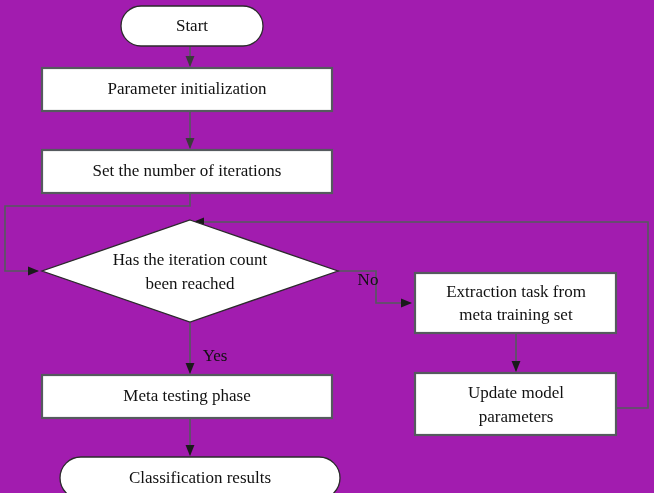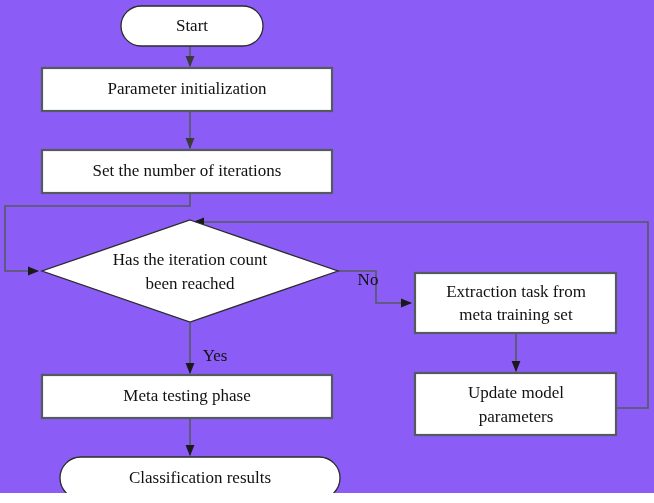--- a/index.html
+++ b/index.html
@@ -4,21 +4,21 @@
 <style>
   html, body {
     margin: 0;
     padding: 0;
     background: #ffffff;
   }
   #canvas {
     position: relative;
     width: 654px;
     height: 493px;
-    background: #8b5cf6;
+    background: #a21caf;
     font-family: "Liberation Serif", "DejaVu Serif", serif;
     overflow: hidden;
   }
   svg#flow {
     position: absolute;
     left: 0;
     top: 0;
     width: 654px;
     height: 503px;
   }

